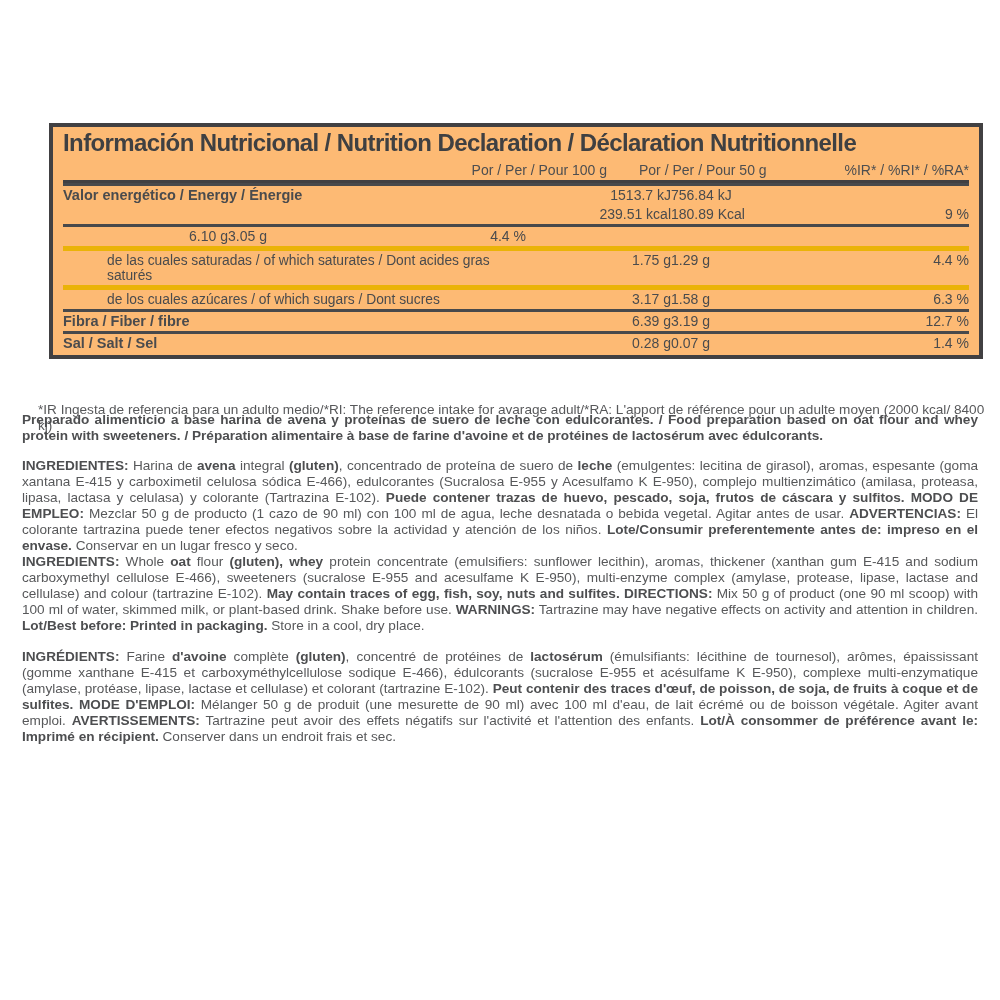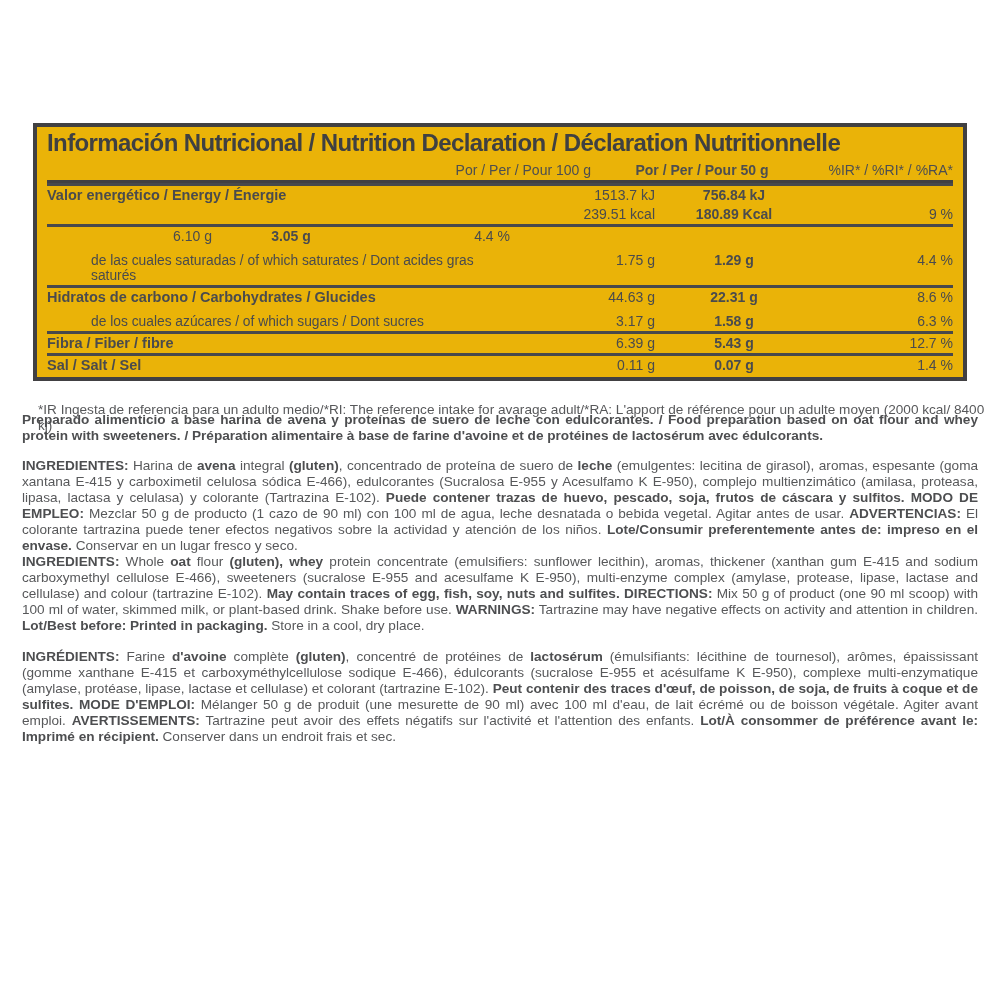--- a/index.html
+++ b/index.html
@@ -6,45 +6,45 @@
   body {
     width: 1000px; height: 1000px;
     background: #ffffff;
     font-family: "Liberation Sans", sans-serif;
     color: #57585a;
   }
   .sheet { position: relative; width: 1000px; height: 1000px; overflow: hidden; }
 
   
   .nutri-table {
-    position: absolute; top: 123px; left: 33px; width: 934px;
+    position: absolute; top: 123px; left: 49px; width: 934px;
     box-sizing: border-box;
     border: 4px solid #414042;
-    background: #eab308;
+    background: #fdba74;
     padding: 0 10px 2px 10px;
     color: #4a4b4d;
   }
   .nutri-title {
     margin: 0; padding: 2px 0 1px 0;
     font-size: 24px; font-weight: bold; letter-spacing: -0.6px;
     white-space: nowrap; color: #3f4042;
   }
   .serving-row {
     display: flex; justify-content: space-between; align-items: baseline;
     font-size: 14.5px; font-weight: bold;
     padding: 1px 0 4px 0;
     border-bottom: 5px double #414042;
     color: #48494b;
   }
   .serving-row .val { font-weight: normal; }
 
   .trow { display: flex; align-items: baseline; padding: 1px 0 2px 0; }
   .trow .lbl { flex: 1; text-align: left; font-size: 14.5px; }
   .trow .c1 { width: 165px; text-align: right; font-weight: normal; font-size: 14px; }
-  .trow .c2 { width: 158px; text-align: center; font-weight: bold; font-size: 14px; }
+  .trow .c2 { width: 158px; text-align: left; font-weight: normal; font-size: 14px; }
   .trow .c3 { width: 140px; text-align: right; font-weight: normal; font-size: 14px; }
 
   .header-row { padding: 4px 0 2px 0; border-bottom: 3px solid #414042; color: #4d4e50; gap: 32px; }
   .header-row .c1, .header-row .c2, .header-row .c3 { font-size: 14px; }
 
   .trow.main .lbl { font-weight: bold; }
   .trow.sub  .lbl { padding-left: 44px; font-size: 13.8px; font-weight: normal; }
   .trow.plain .lbl { font-weight: normal; }
 
   .rule-heavy { border-top: 3px solid #48494b; }
@@ -101,41 +101,35 @@
           <span class="c1">6.10 g</span>
           <span class="c2">3.05 g</span>
           <span class="c3">4.4 %</span>
         </div>
         <div class="trow sub rule-light">
           <span class="lbl">de las cuales saturadas / of which saturates / Dont acides gras saturés</span>
           <span class="c1">1.75 g</span>
           <span class="c2">1.29 g</span>
           <span class="c3">4.4 %</span>
         </div>
-        <div class="trow main rule-heavy">
-          <span class="lbl">Hidratos de carbono / Carbohydrates / Glucides</span>
-          <span class="c1">44.63 g</span>
-          <span class="c2">22.31 g</span>
-          <span class="c3">8.6 %</span>
-        </div>
         <div class="trow sub rule-light">
           <span class="lbl">de los cuales azúcares / of which sugars / Dont sucres</span>
           <span class="c1">3.17 g</span>
           <span class="c2">1.58 g</span>
           <span class="c3">6.3 %</span>
         </div>
         <div class="trow main rule-heavy">
           <span class="lbl">Fibra / Fiber / fibre</span>
           <span class="c1">6.39 g</span>
-          <span class="c2">5.43 g</span>
+          <span class="c2">3.19 g</span>
           <span class="c3">12.7 %</span>
         </div>
         <div class="trow main rule-heavy">
           <span class="lbl">Sal / Salt / Sel</span>
-          <span class="c1">0.11 g</span>
+          <span class="c1">0.28 g</span>
           <span class="c2">0.07 g</span>
           <span class="c3">1.4 %</span>
         </div>
       </div>
   </section>
 
   <p class="footnote">*IR Ingesta de referencia para un adulto medio/*RI: The reference intake for avarage adult/*RA: L'apport de référence pour un adulte moyen (2000 kcal/ 8400 kj)</p>
 
   <p class="para bold-para" id="p-desc"><b>Preparado alimenticio a base harina de avena y proteínas de suero de leche con edulcorantes. / Food preparation based on oat flour and whey protein with sweeteners. / Préparation alimentaire à base de farine d'avoine et de protéines de lactosérum avec édulcorants.</b></p>
   <p class="para" id="p-es"><b>INGREDIENTES:</b><span> Harina de </span><b>avena</b><span> integral </span><b>(gluten)</b><span>, concentrado de proteína de suero de </span><b>leche</b><span> (emulgentes: lecitina de girasol), aromas, espesante (goma xantana E-415 y carboximetil celulosa sódica E-466), edulcorantes (Sucralosa E-955 y Acesulfamo K E-950), complejo multienzimático (amilasa, proteasa, lipasa, lactasa y celulasa) y colorante (Tartrazina E-102). </span><b>Puede contener trazas de huevo, pescado, soja, frutos de cáscara y sulfitos. MODO DE EMPLEO:</b><span> Mezclar 50 g de producto (1 cazo de 90 ml) con 100 ml de agua, leche desnatada o bebida vegetal. Agitar antes de usar. </span><b>ADVERTENCIAS:</b><span> El colorante tartrazina puede tener efectos negativos sobre la actividad y atención de los niños. </span><b>Lote/Consumir preferentemente antes de: impreso en el envase.</b><span> Conservar en un lugar fresco y seco.</span></p>

